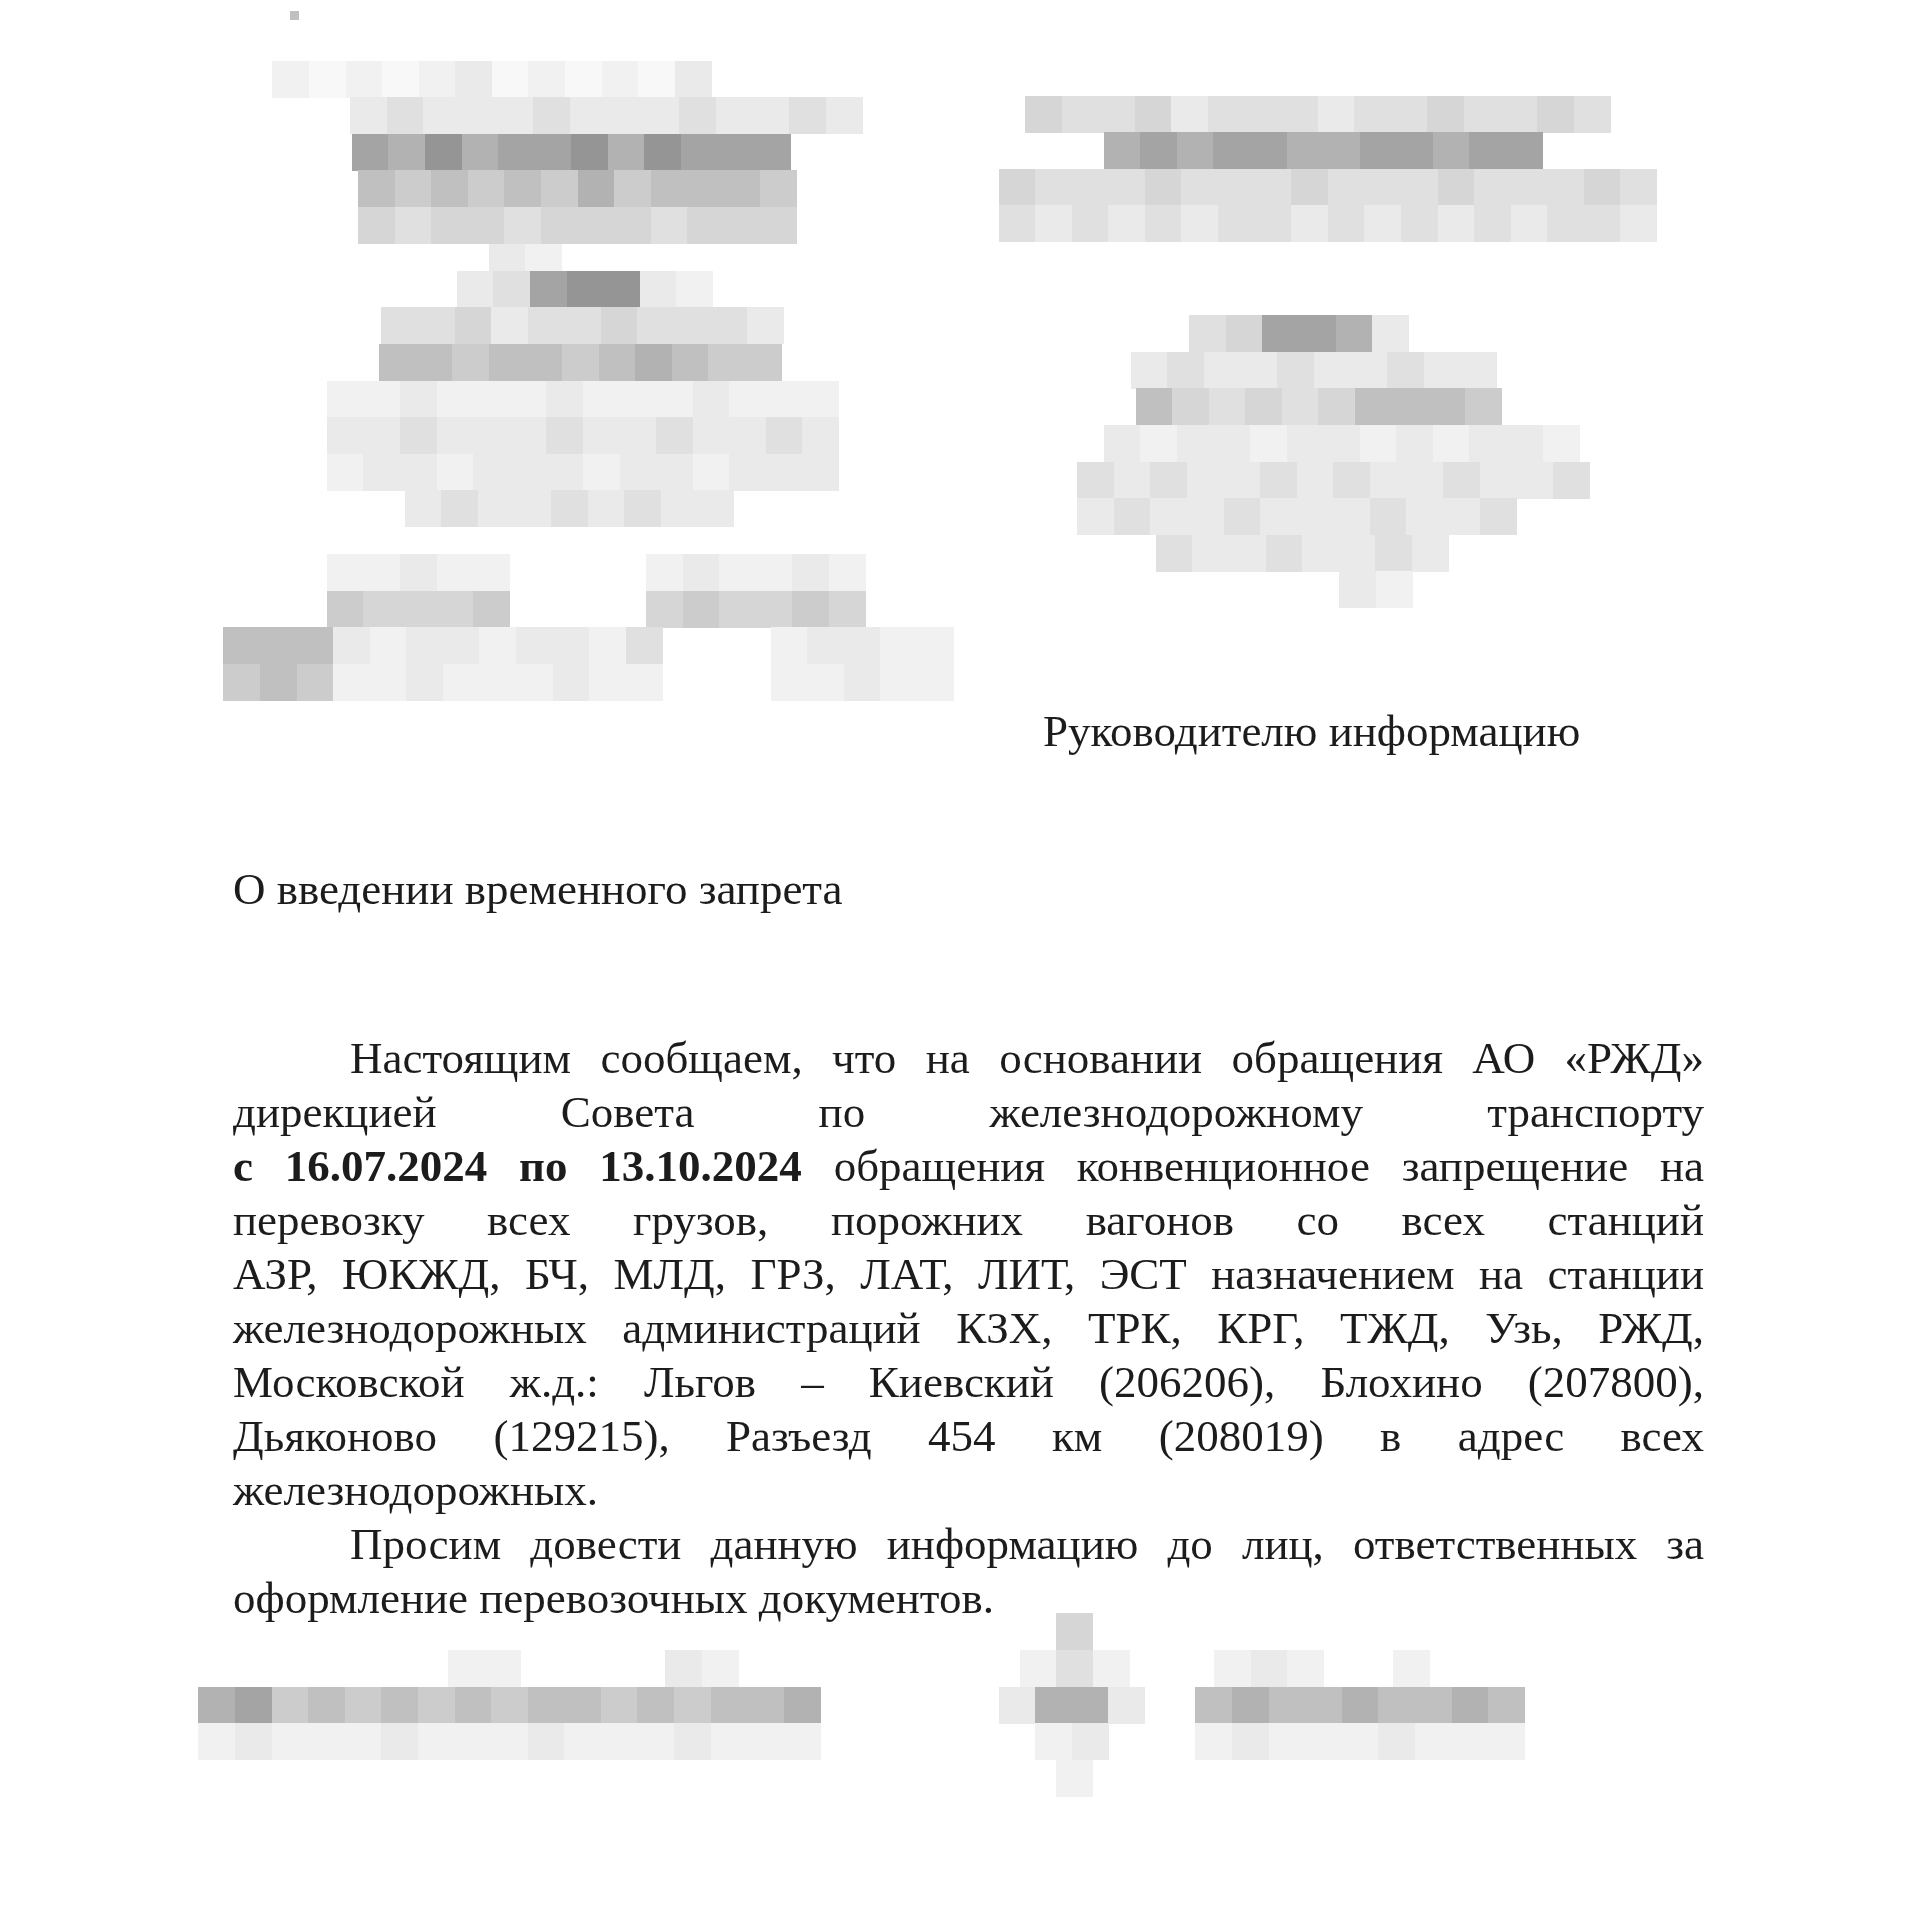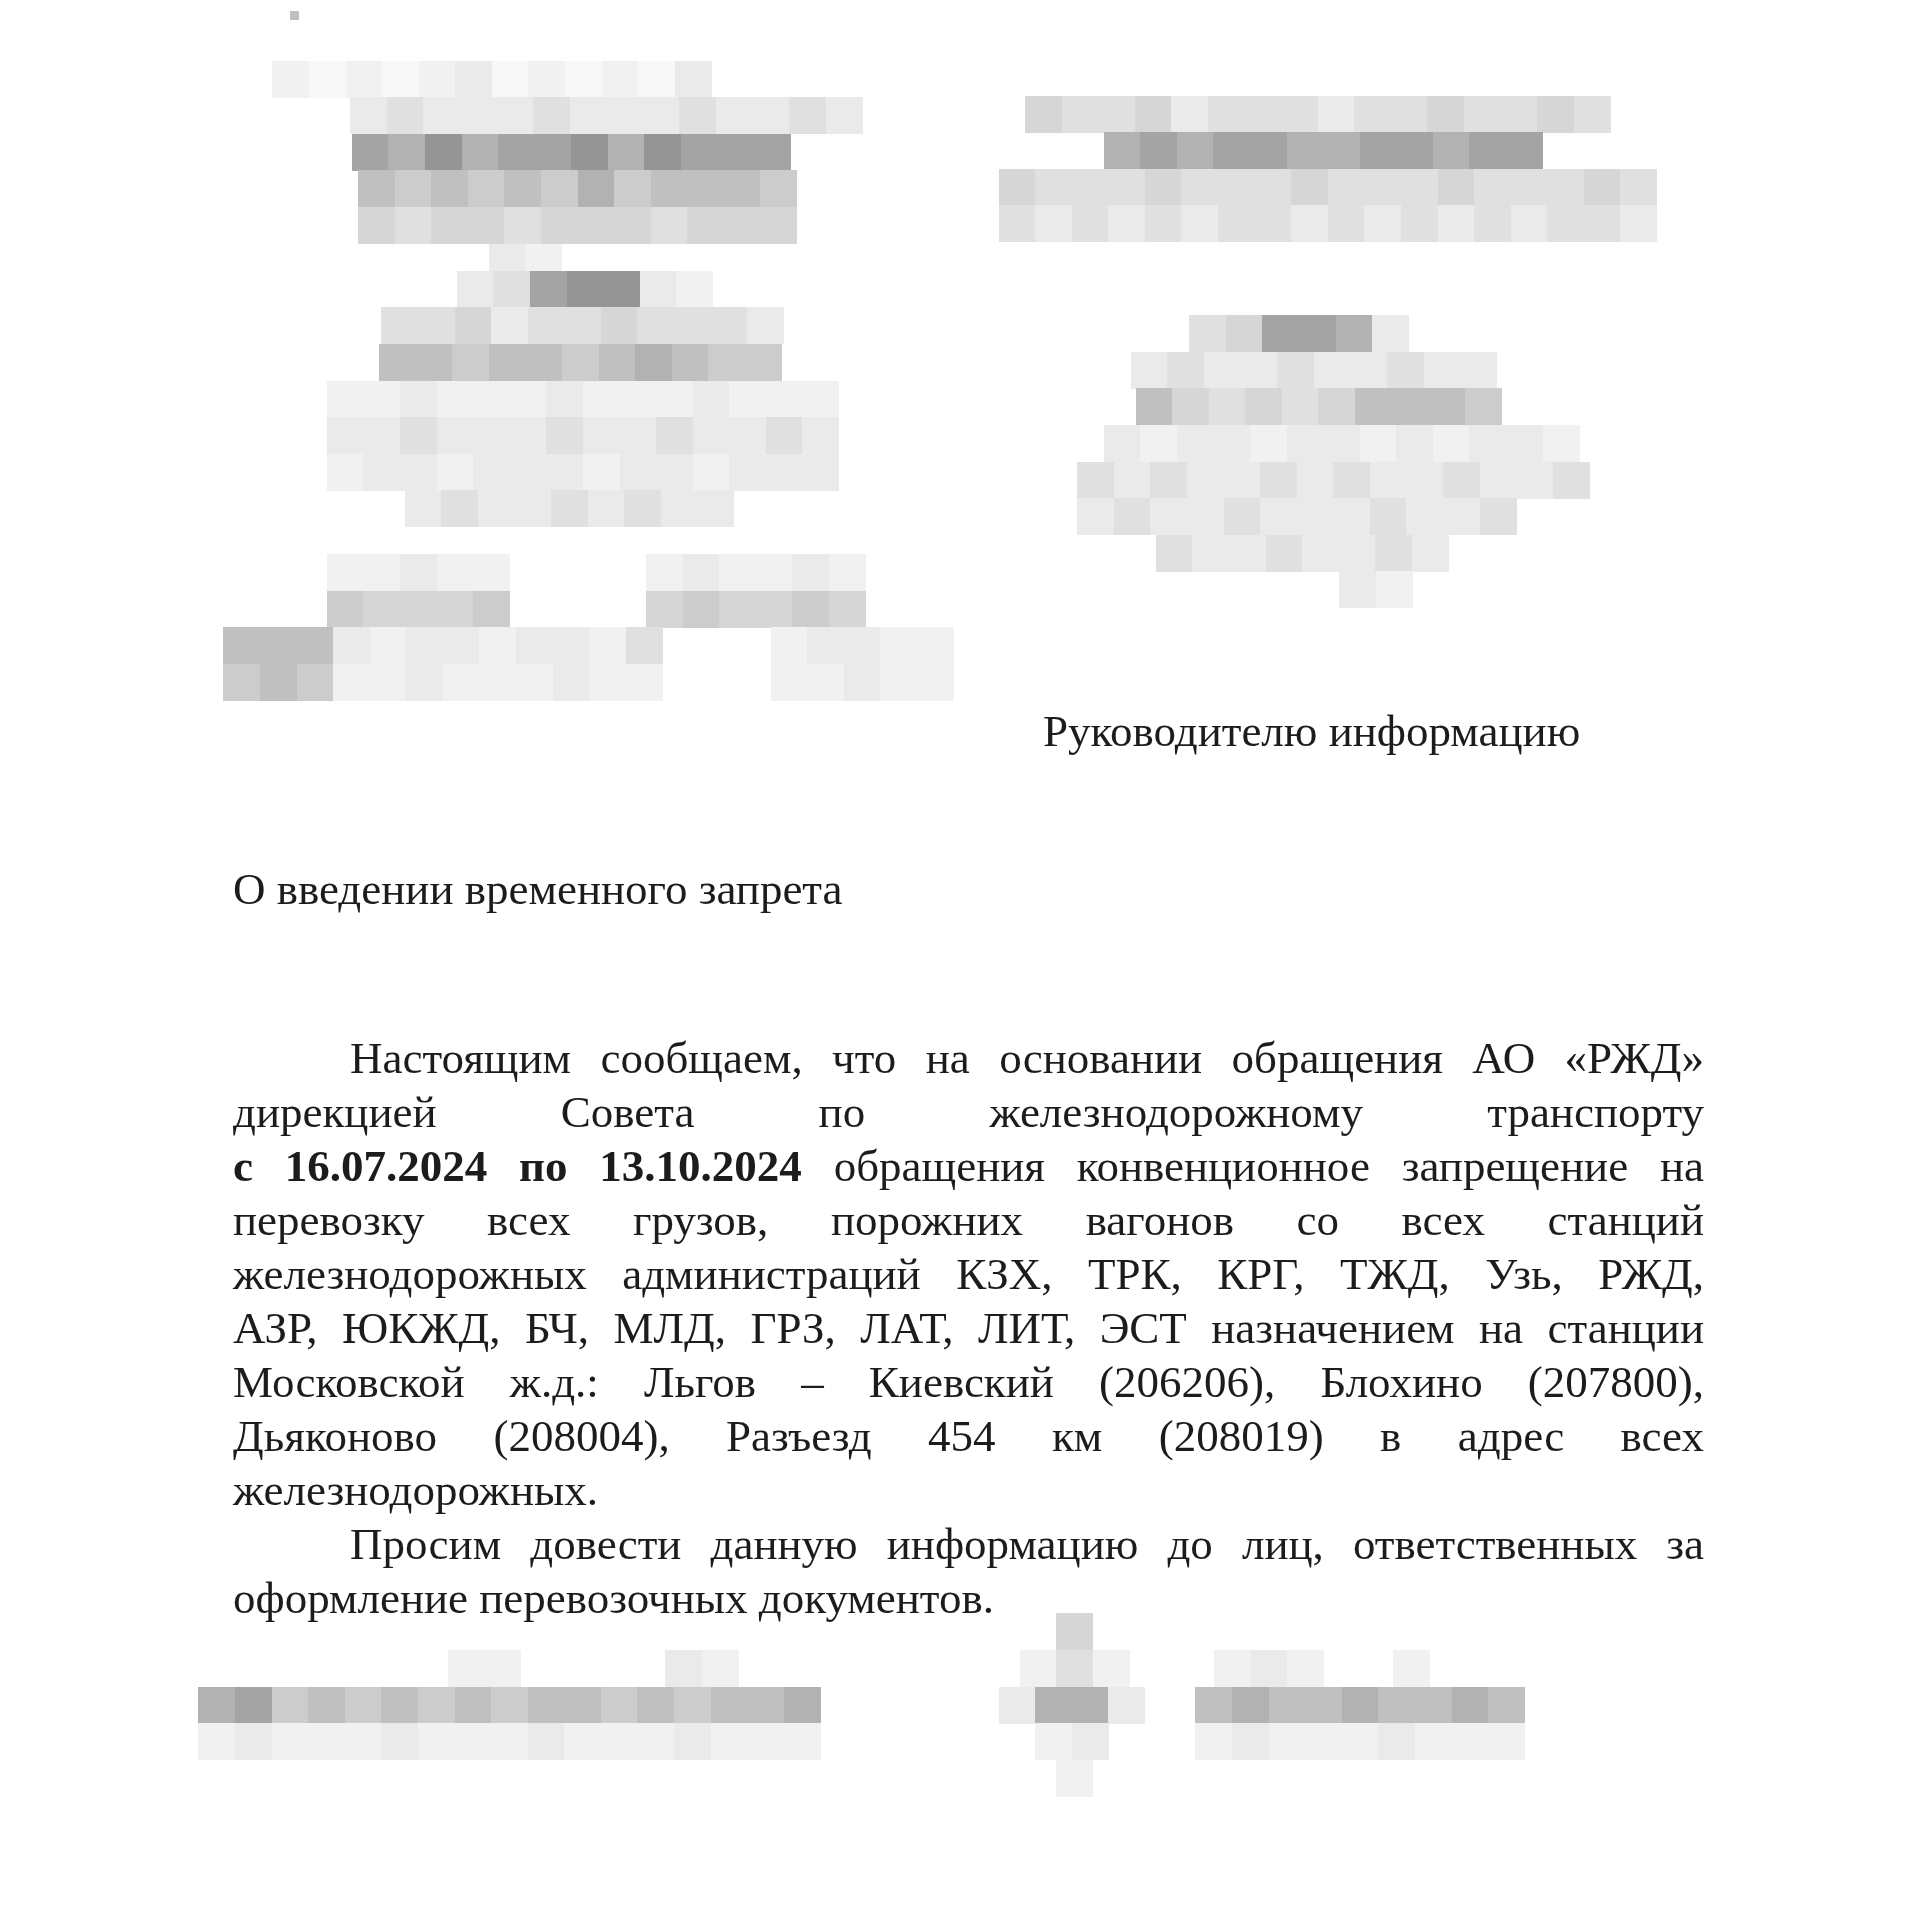--- a/index.html
+++ b/index.html
@@ -458,24 +458,24 @@
   <div class="recipient">Руководителю информацию</div>
 
   <div class="subject">О введении временного запрета</div>
 
   <div class="body-text" id="body-text">
       <div class="para">
         <div class="jline first"><span>Настоящим сообщаем, что на основании обращения АО «РЖД»</span></div>
         <div class="jline"><span>дирекцией Совета по железнодорожному транспорту</span></div>
         <div class="jline"><b>с 16.07.2024 по 13.10.2024</b> <span>обращения конвенционное запрещение на</span></div>
         <div class="jline"><span>перевозку всех грузов, порожних вагонов со всех станций</span></div>
+        <div class="jline"><span>АЗР, ЮКЖД, БЧ, МЛД, ГРЗ, ЛАТ, ЛИТ, ЭСТ назначением на станции</span></div>
         <div class="jline"><span>железнодорожных администраций КЗХ, ТРК, КРГ, ТЖД, Узь, РЖД,</span></div>
-        <div class="jline"><span>АЗР, ЮКЖД, БЧ, МЛД, ГРЗ, ЛАТ, ЛИТ, ЭСТ назначением на станции</span></div>
         <div class="jline"><span>Московской ж.д.: Льгов – Киевский (206206), Блохино (207800),</span></div>
-        <div class="jline"><span>Дьяконово (208004), Разъезд 454 км (208019) в адрес всех</span></div>
+        <div class="jline"><span>Дьяконово (129215), Разъезд 454 км (208019) в адрес всех</span></div>
         <div class="jline end"><span>железнодорожных.</span></div>
       </div>
       <div class="para">
         <div class="jline first"><span>Просим довести данную информацию до лиц, ответственных за</span></div>
         <div class="jline end"><span>оформление перевозочных документов.</span></div>
       </div>
     </div>
 </div>
 
 

